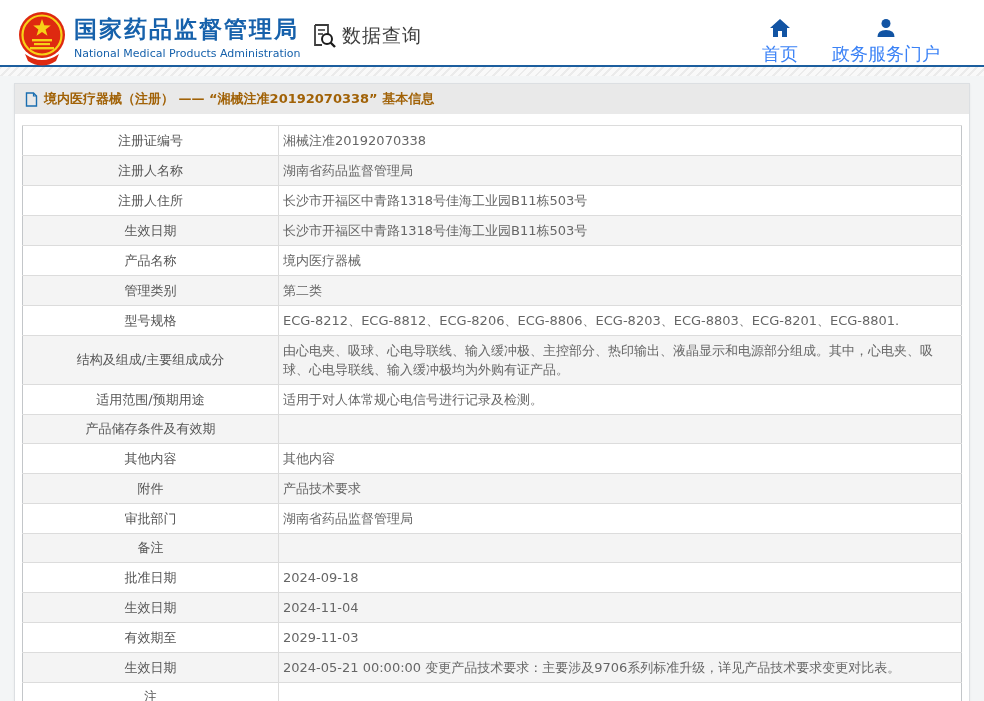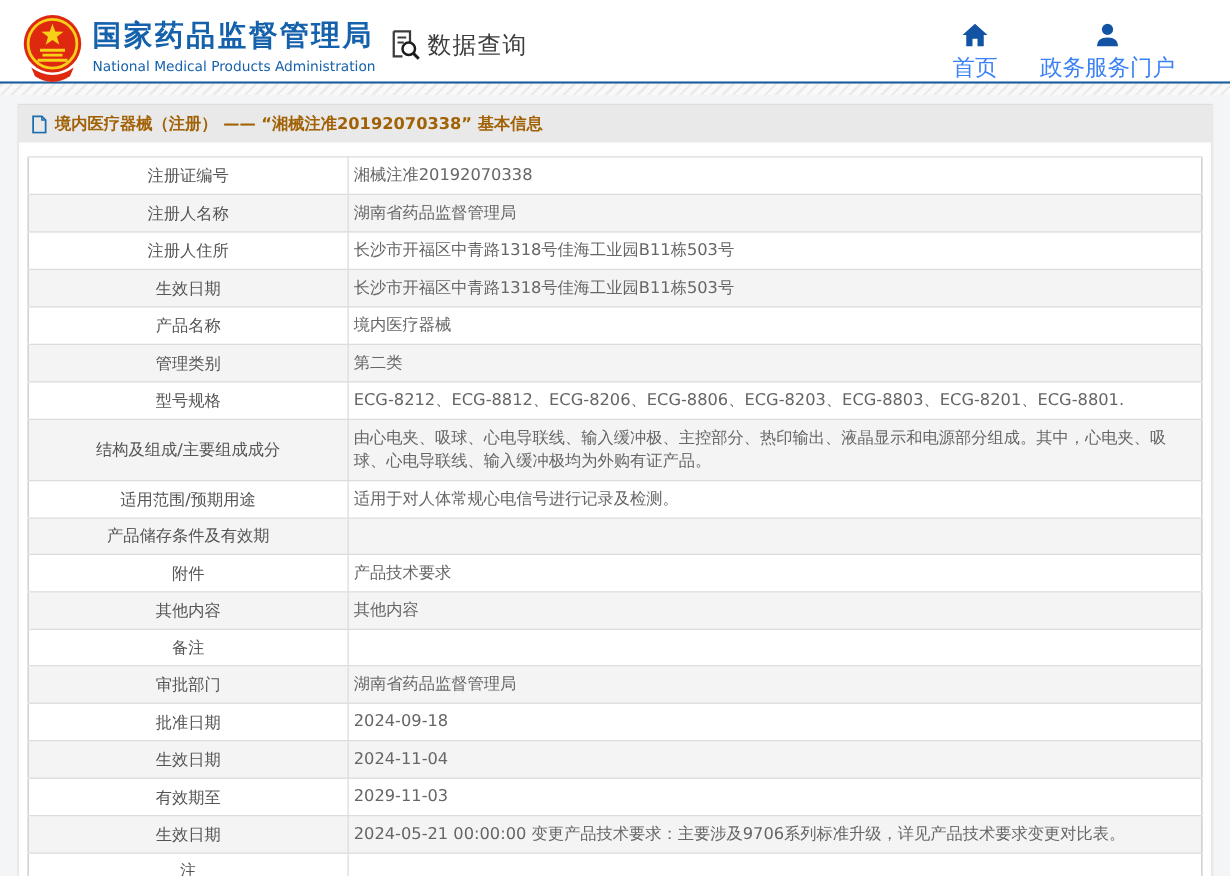--- a/index.html
+++ b/index.html
@@ -128,34 +128,34 @@
           </tr>
           <tr>
             <th>适用范围/预期用途</th>
             <td>适用于对人体常规心电信号进行记录及检测。</td>
           </tr>
           <tr>
             <th>产品储存条件及有效期</th>
             <td></td>
           </tr>
           <tr>
+            <th>其他内容</th>
+            <td>其他内容</td>
+          </tr>
+          <tr>
             <th>附件</th>
             <td>产品技术要求</td>
           </tr>
           <tr>
-            <th>其他内容</th>
-            <td>其他内容</td>
+            <th>审批部门</th>
+            <td>湖南省药品监督管理局</td>
           </tr>
           <tr>
             <th>备注</th>
             <td></td>
-          </tr>
-          <tr>
-            <th>审批部门</th>
-            <td>湖南省药品监督管理局</td>
           </tr>
           <tr>
             <th>批准日期</th>
             <td>2024-09-18</td>
           </tr>
           <tr>
             <th>生效日期</th>
             <td>2024-11-04</td>
           </tr>
           <tr>

